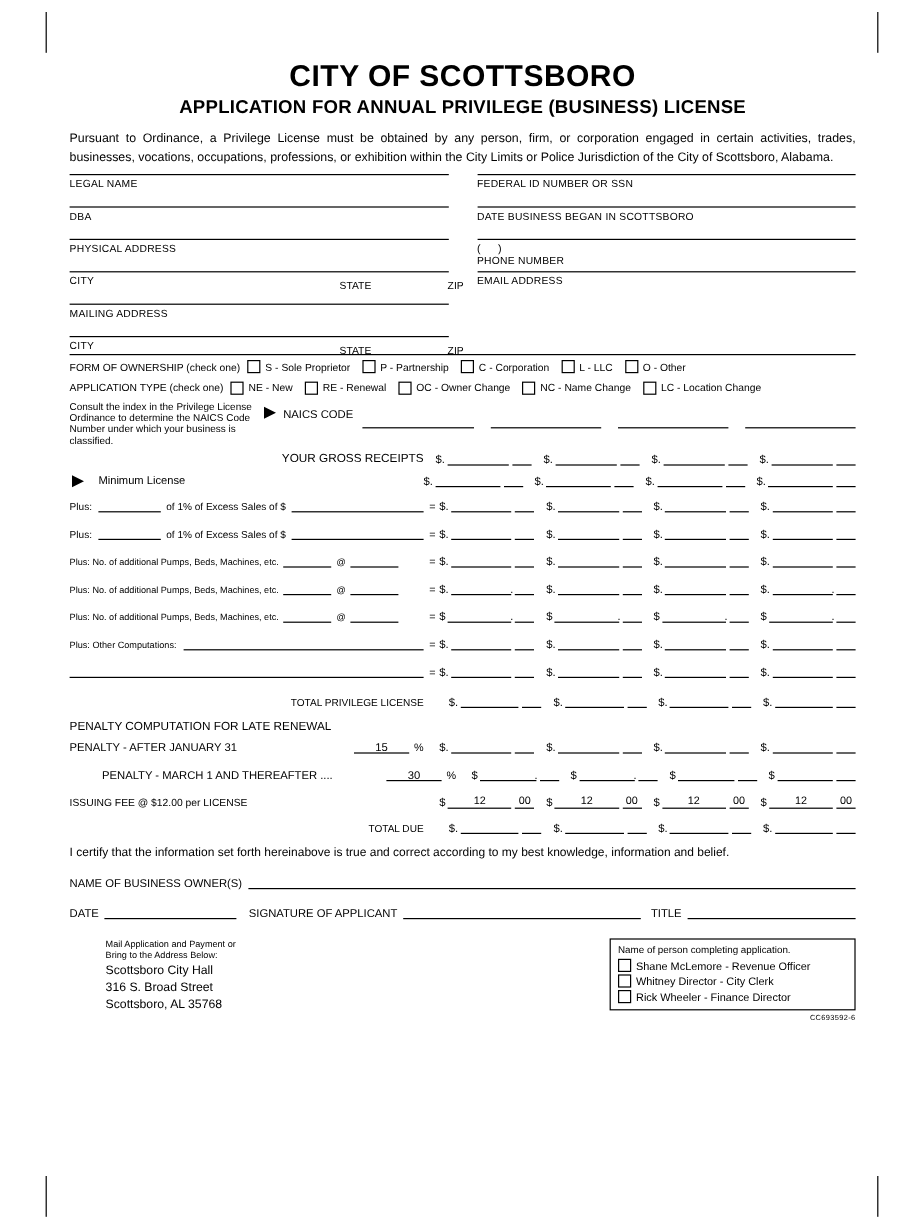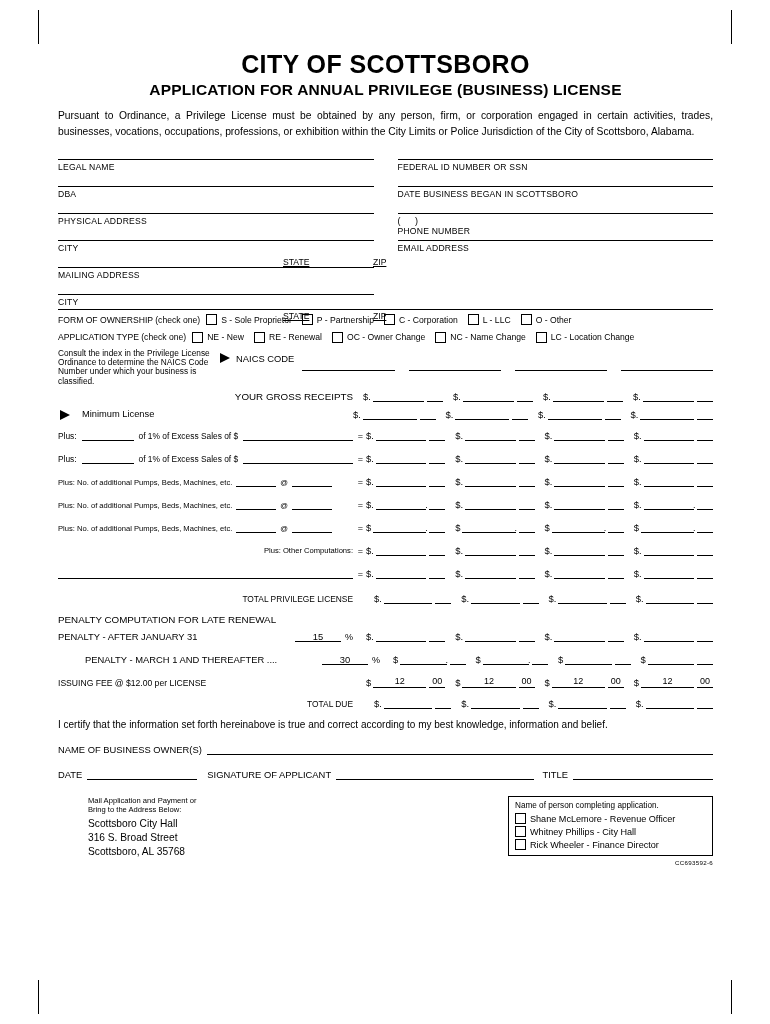--- a/index.html
+++ b/index.html
@@ -46,21 +46,21 @@
     font-size: 15.5px;
     font-weight: bold;
     text-align: center;
     margin: 0 0 9px 0;
     letter-spacing: 0.2px;
   }
   p.intro {
     font-size: 10.3px;
     line-height: 1.55;
     text-align: justify;
-    margin: 0 0 19px 0;
+    margin: 0 0 5px 0;
   }
 
   
   .ident {
     display: flex;
     gap: 24px;
   }
   .col {
     flex: 1 1 0;
   }
@@ -70,23 +70,22 @@
     height: 26px;
   }
   .fieldrow .lbl {
     font-size: 8.6px;
     padding-top: 2px;
     display: block;
     letter-spacing: 0.2px;
   }
   .fieldrow .mid {
     position: absolute;
-    top: 16px;
+    top: 6px;
     font-size: 8.6px;
-    text-decoration: underline;
   }
   .paren {
     font-size: 9px;
     padding-top: 2px;
     display: block;
     letter-spacing: 6px;
   }
 
   
   .optline {
@@ -625,21 +624,21 @@
             <span class="ds">$</span>
             <span class="amt"></span>
             <span class="dot">
               <span class="dotmark">.</span>
             </span>
           </div>
       </div>
     </div>
 
     <div class="mrow" style="margin-top:11px;">
-      <div class="leftcell" style="font-size:7.6px;flex-direction:column;">
+      <div class="leftcell" style="font-size:7.6px;">
         <span>Plus: Other Computations:</span>
         <span class="smallline" style="flex:1;margin-left:6px;"></span>
       </div>
       <div class="eq">=</div>
       <div class="cells">
         <div class="cell">
             <span class="ds">$.</span>
             <span class="amt"></span>
             <span class="dot"></span>
           </div>
@@ -869,21 +868,21 @@
 
       <div>
         <div class="personbox">
           <div class="hdr">Name of person completing application.</div>
           <div class="prow">
             <span class="cb"></span>
             <span>Shane McLemore  -  Revenue Officer</span>
           </div>
           <div class="prow">
             <span class="cb"></span>
-            <span>Whitney Phillips  -   City Hall</span>
+            <span>Whitney Director  -   City Clerk</span>
           </div>
           <div class="prow">
             <span class="cb"></span>
             <span>Rick Wheeler  -  Finance Director</span>
           </div>
         </div>
         <div class="formcode">CC693592-6</div>
       </div>
     </div>
 

